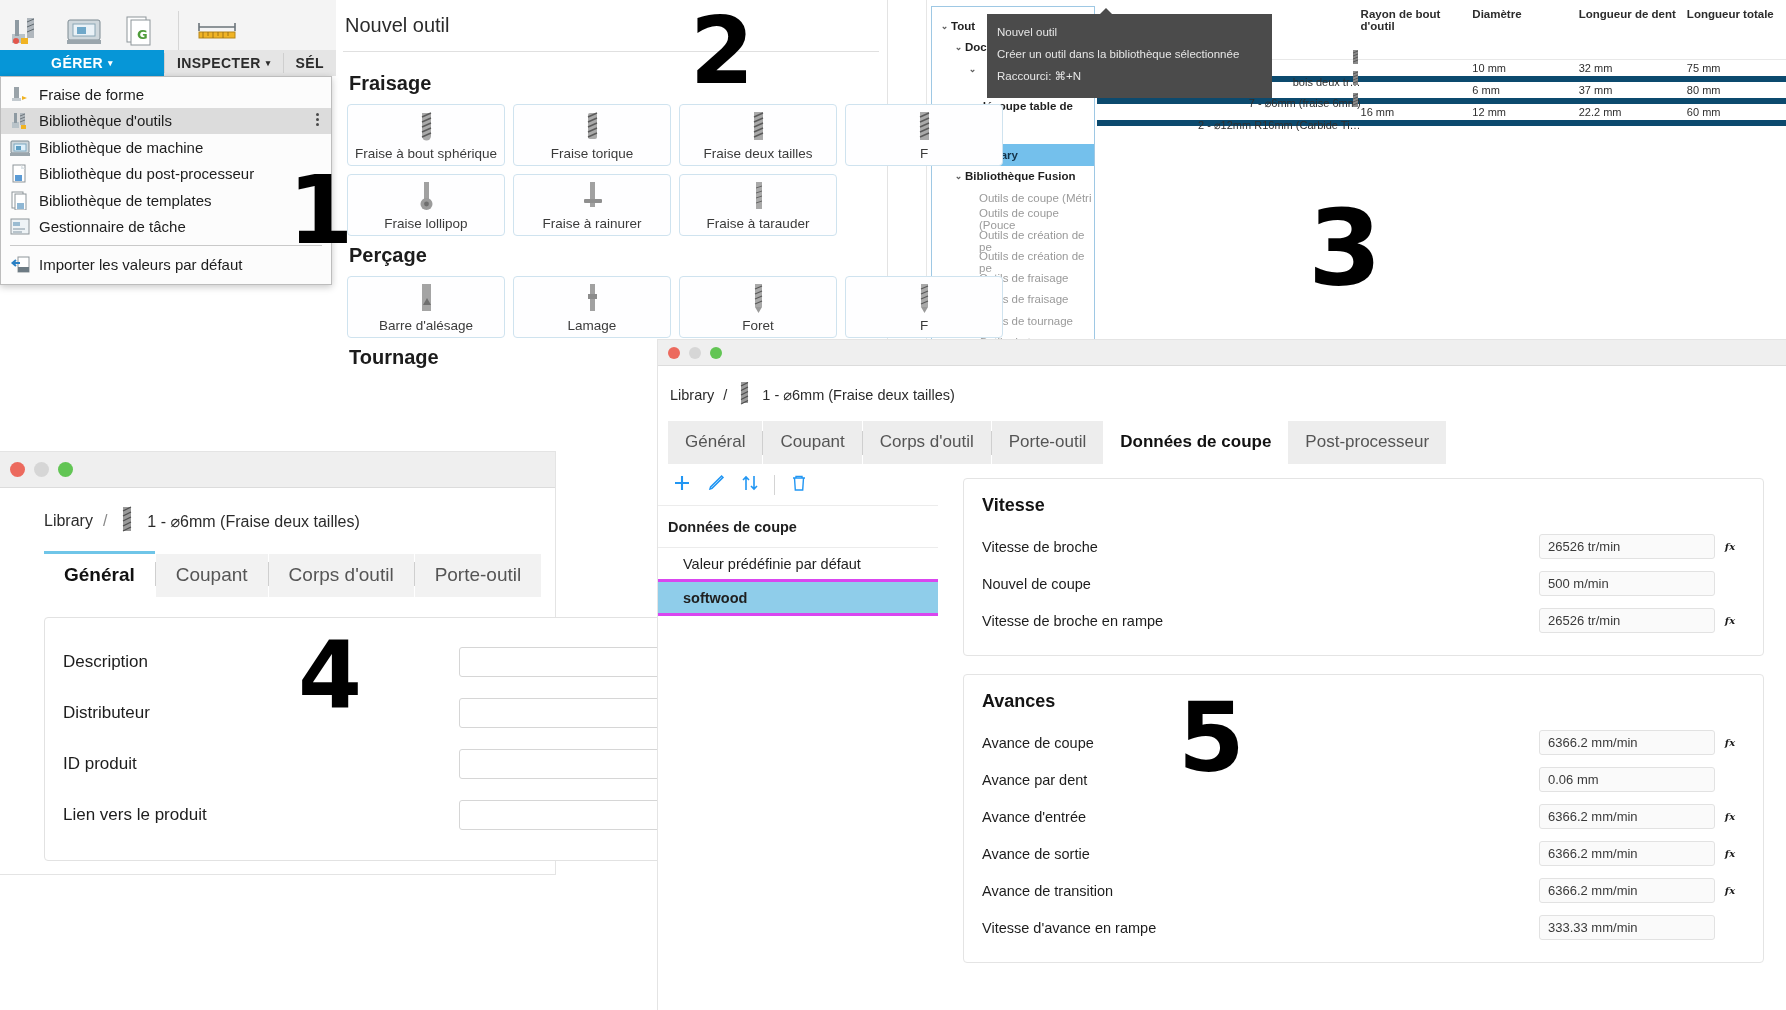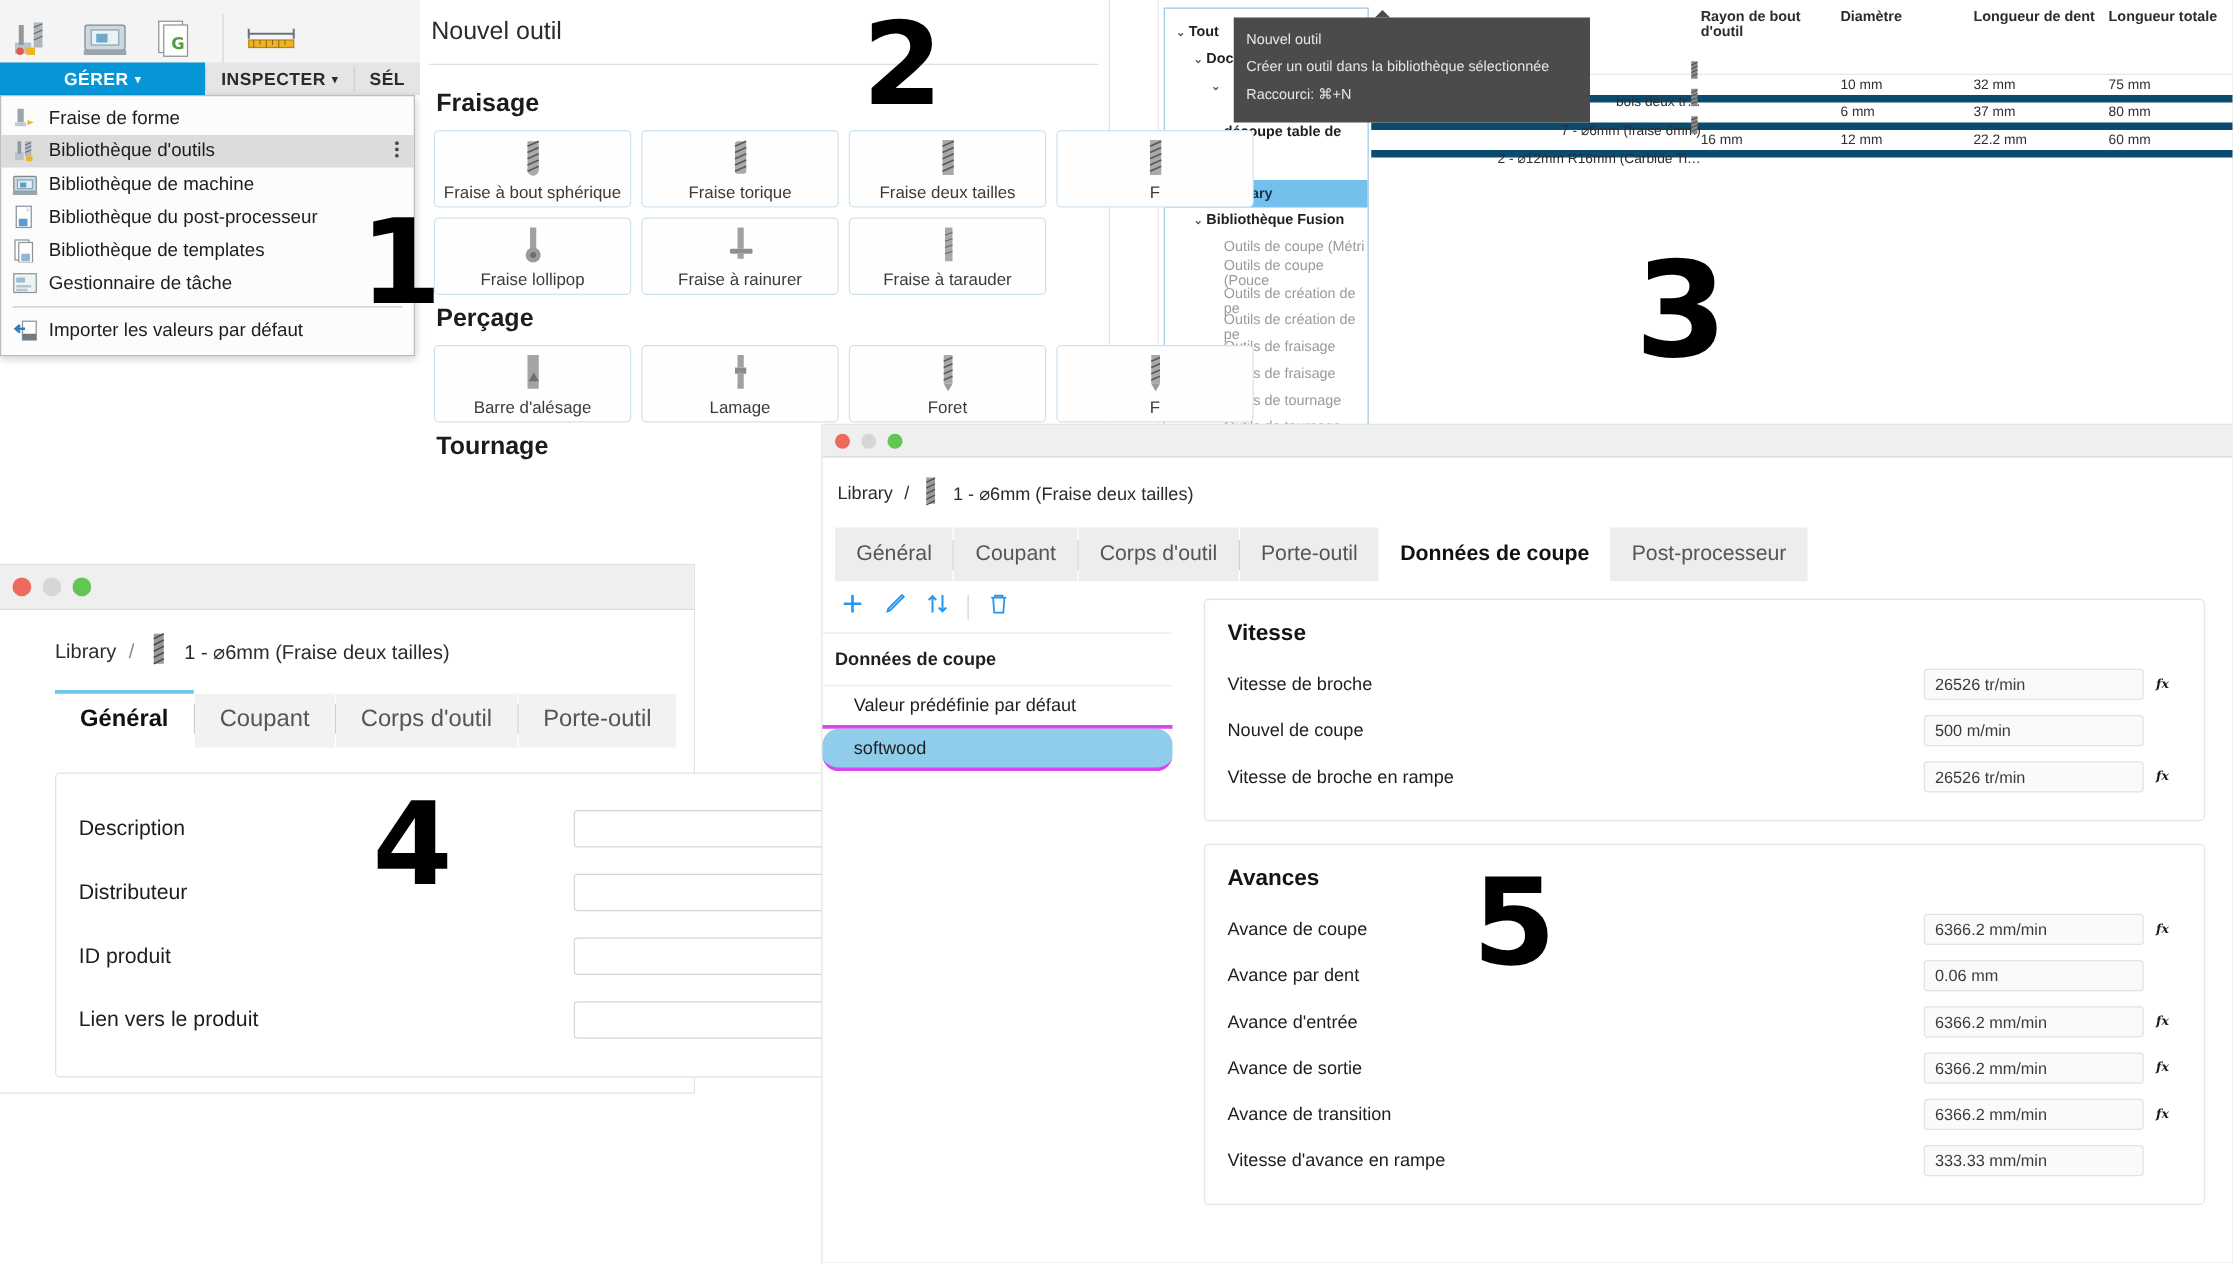--- a/index.html
+++ b/index.html
@@ -138,21 +138,21 @@
   #p5 .titlebar { height:26px; background:#efefef; }
   .p5-crumb { display:flex; align-items:center; gap:9px; padding:14px 0 0 12px; font-size:14.5px; color:#2b2b2b; }
   .p5-tabs { display:flex; align-items:flex-end; margin:12px 0 0 10px; }
   .p5tab { padding:11px 17px 12px 17px; font-size:17px; color:#555; background:#ededed; }
   .p5tab.act { background:#fff; color:#111; font-weight:bold; }
   .p5-main { display:flex; margin-top:0; }
   .p5-left { width:280px; }
   .ltoolbar { display:flex; align-items:center; gap:14px; height:42px; padding:0 14px; border-bottom:1px solid #ececec; }
   .lsec { height:42px; display:flex; align-items:center; padding-left:10px; font-size:14.5px; font-weight:bold; color:#1f1f1f; border-bottom:1px solid #ececec; }
   .litem { height:34px; display:flex; align-items:center; padding-left:25px; font-size:14.5px; color:#1f1f1f; border-bottom:3px solid #d946ef; }
-  .litem.sel { background:#8fcdea; font-weight:normal;border-radius:13px; }
+  .litem.sel { background:#8fcdea; font-weight:bold; }
   .p5-right { flex:1; padding:14px 22px 0 25px; }
   .gcard { border:1px solid #e4e4e4; border-radius:4px; background:#fff; padding:14px 18px 16px 18px; margin-bottom:18px; }
   .gtitle { font-size:18px; font-weight:bold; color:#141414; margin:2px 0 12px 0; }
   .grow { display:flex; align-items:center; height:37px; }
   .glab { flex:1; font-size:14.5px; color:#1d1d1d; }
   .gval { width:176px; height:25px; border:1px solid #e2e2e2; border-radius:3px; background:#fafafa;
           display:flex; align-items:center; padding-left:8px; font-size:13px; color:#3a3a3a; }
   .fx { width:30px; text-align:center; font-style:italic; font-weight:bold; font-size:10px;
         font-family:"DejaVu Serif", serif; color:#1a1a1a; }
   .fx.blank { visibility:hidden; }

